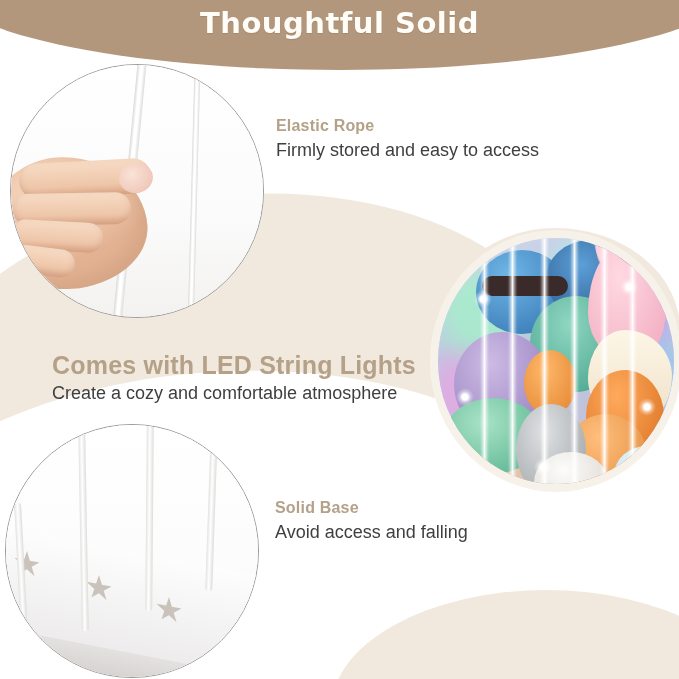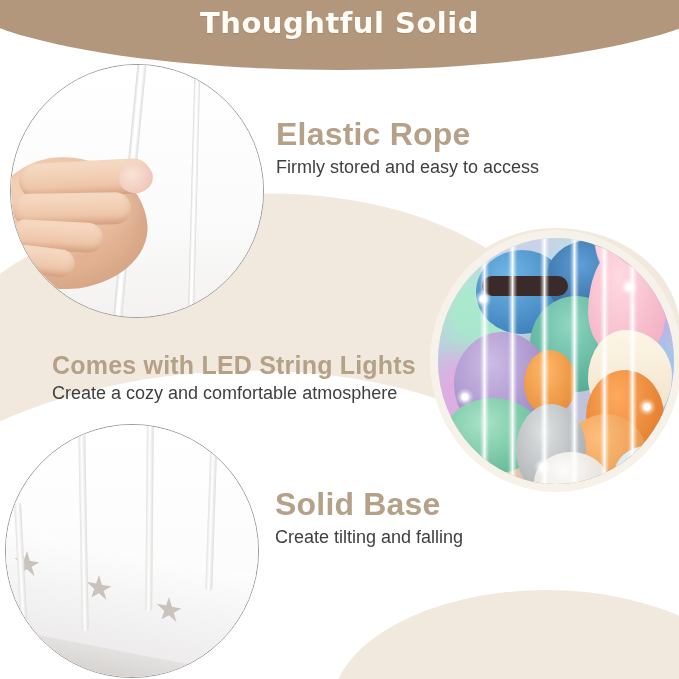--- a/index.html
+++ b/index.html
@@ -146,28 +146,28 @@
   .po4{left:12px;top:78px;height:150px;transform:rotate(-3deg);}
   .star{position:absolute;width:26px;height:26px;background:#c9c3bb;
     clip-path:polygon(50% 0%,61% 35%,98% 35%,68% 57%,79% 91%,50% 70%,21% 91%,32% 57%,2% 35%,39% 35%);
     transform:skewY(11deg);}
   .st1{left:80px;top:150px;}
   .st2{left:150px;top:172px;}
   .st3{left:8px;top:126px;}
 
   
   .tblock{position:absolute;}
-  .t-head{font-size:32px;font-weight:700;color:#b4a188;letter-spacing:.2px;
+  .t-head{font-size:16px;font-weight:700;color:#b4a188;letter-spacing:.2px;
     font-family:"Liberation Sans",sans-serif;line-height:1.05;white-space:nowrap;}
   .t-sub{font-size:18px;color:#3f3f3f;margin-top:5px;white-space:nowrap;
     font-family:"Liberation Sans",sans-serif;}
   .tb1{left:276px;top:118px;}
   .tb2{left:52px;top:352px;}
   .tb2 .t-head{font-size:25px;}
-  .tb3{left:275px;top:488px;}
+  .tb3{left:275px;top:500px;}
 </style>
 </head>
 <body>
 
 <div class="canvas">
 
   <div class="blob-topright"></div>
   <div class="blob-mid"></div>
   <div class="blob-mid-mask"></div>
   <div class="blob-bottom"></div>
@@ -238,16 +238,16 @@
     <div class="t-sub">Firmly stored and easy to access</div>
   </div>
 
   <div class="tblock tb2">
     <div class="t-head">Comes with LED String Lights</div>
     <div class="t-sub">Create a cozy and comfortable atmosphere</div>
   </div>
 
   <div class="tblock tb3">
     <div class="t-head">Solid Base</div>
-    <div class="t-sub">Create tilting and falling</div>
+    <div class="t-sub">Avoid access and falling</div>
   </div>
 
 </div>
 
 </body></html>

